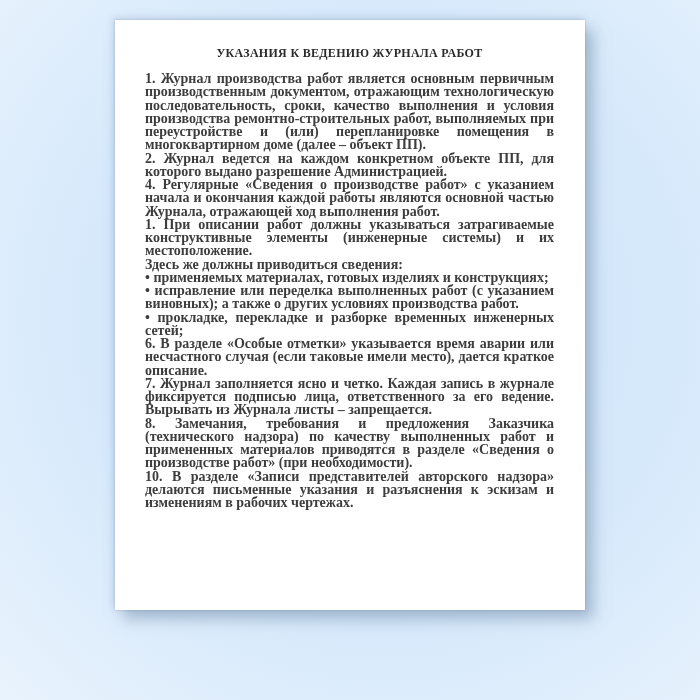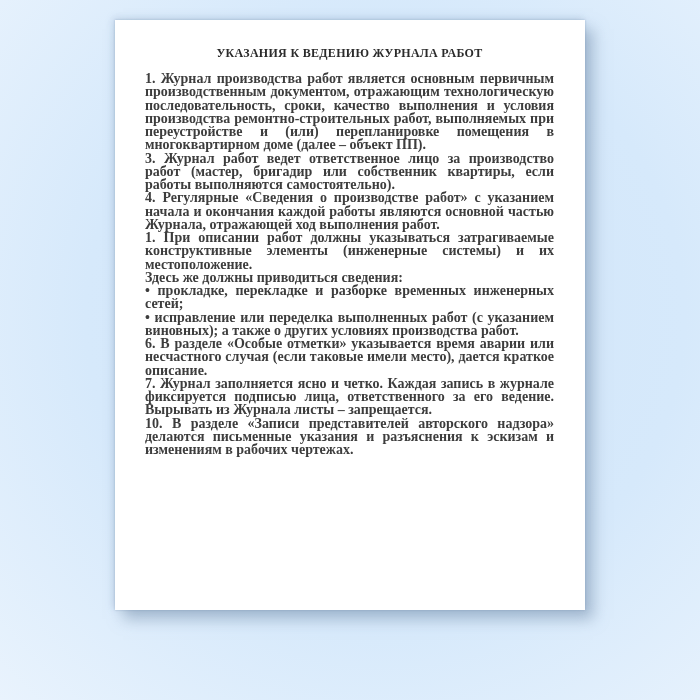--- a/index.html
+++ b/index.html
@@ -46,23 +46,25 @@
     color: #3d3d3d;
   }
 </style>
 </head>
 <body>
 
 <div class="sheet">
   <h1 class="doc-title">УКАЗАНИЯ К ВЕДЕНИЮ ЖУРНАЛА РАБОТ</h1>
   <div class="doc-body">
     <p>1. Журнал производства работ является основным первичным производственным документом, отражающим технологическую последовательность, сроки, качество выполнения и условия производства ремонтно-строительных работ, выполняемых при переустройстве и (или) перепланировке помещения в многоквартирном доме (далее – объект ПП).</p>
-    <p>3. Журнал работ ведет ответственное лицо за производство работ (мастер, бригадир или собственник квартиры, если работы выполняются самостоятельно).</p>
+    <p>2. Журнал ведется на каждом конкретном объекте ПП, для которого выдано разрешение Администрацией.</p>
     <p>4. Регулярные «Сведения о производстве работ» с указанием начала и окончания каждой работы являются основной частью Журнала, отражающей ход выполнения работ.</p>
     <p>1. При описании работ должны указываться затрагиваемые конструктивные элементы (инженерные системы) и их местоположение.</p>
     <p>Здесь же должны приводиться сведения:</p>
+    <p>• применяемых материалах, готовых изделиях и конструкциях;</p>
+    <p>• исправление или переделка выполненных работ (с указанием виновных); а также о других условиях производства работ.</p>
     <p>• прокладке, перекладке и разборке временных инженерных сетей;</p>
-    <p>• исправление или переделка выполненных работ (с указанием виновных); а также о других условиях производства работ.</p>
     <p>6. В разделе «Особые отметки» указывается время аварии или несчастного случая (если таковые имели место), дается краткое описание.</p>
     <p>7. Журнал заполняется ясно и четко. Каждая запись в журнале фиксируется подписью лица, ответственного за его ведение. Вырывать из Журнала листы – запрещается.</p>
+    <p>8. Замечания, требования и предложения Заказчика (технического надзора) по качеству выполненных работ и примененных материалов приводятся в разделе «Сведения о производстве работ» (при необходимости).</p>
     <p>10. В разделе «Записи представителей авторского надзора» делаются письменные указания и разъяснения к эскизам и изменениям в рабочих чертежах.</p>
   </div>
 </div>
 
 </body></html>

